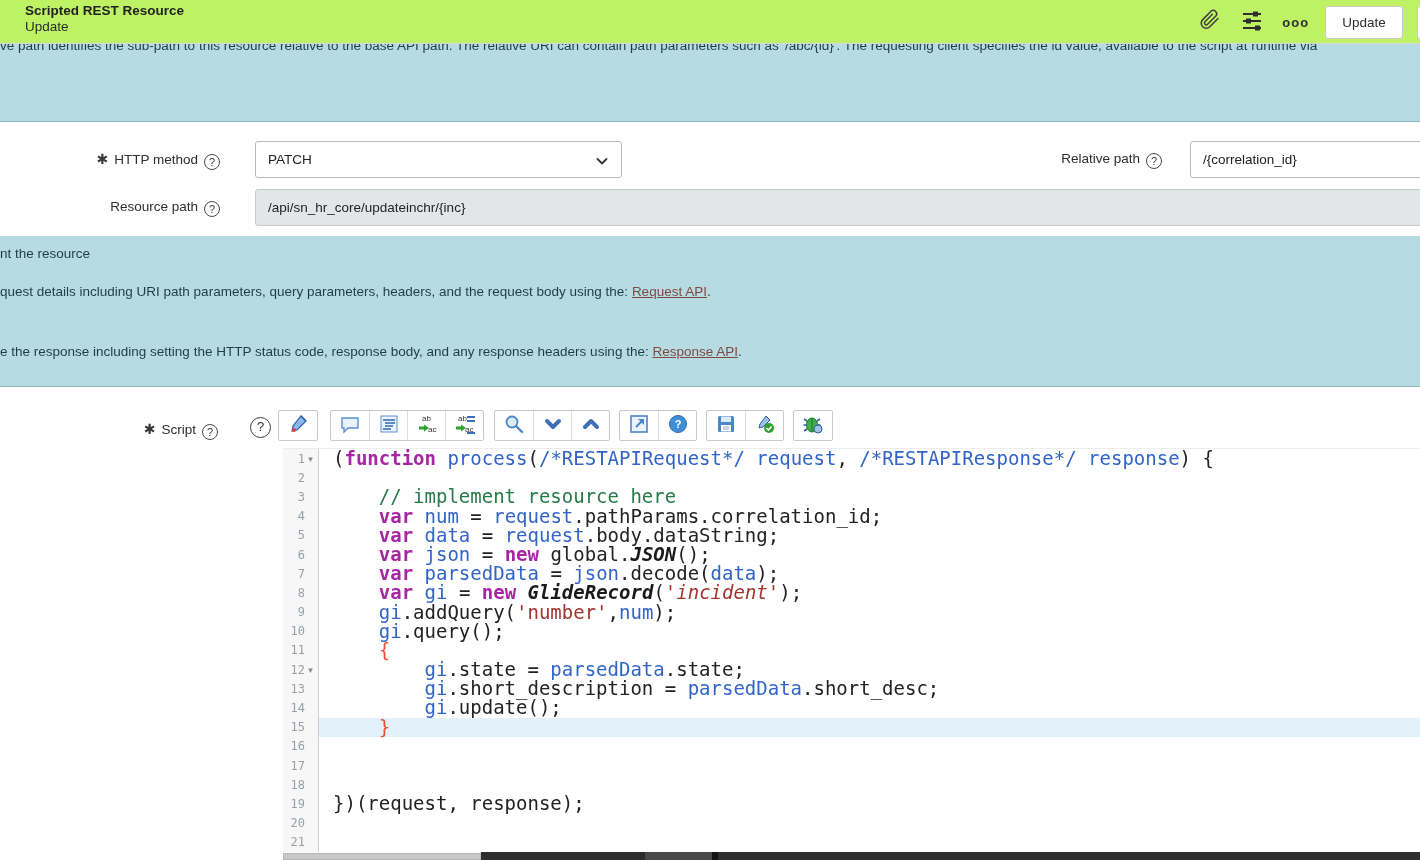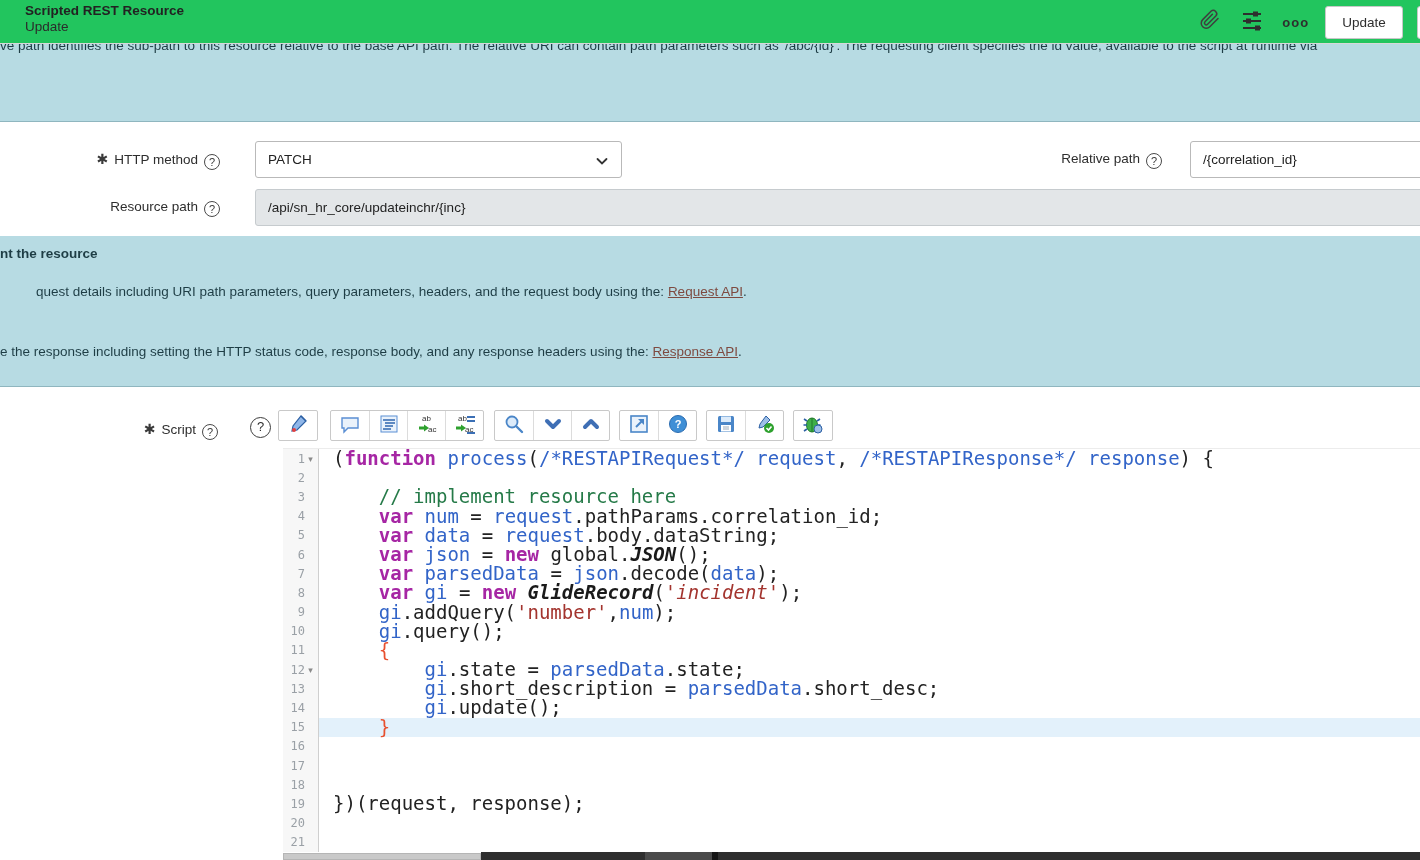--- a/index.html
+++ b/index.html
@@ -1,35 +1,35 @@
 <!DOCTYPE html>
 <html><head>
 <meta charset="utf-8">
 <style>
   * { margin:0; padding:0; box-sizing:border-box; }
   body { font-family:"Liberation Sans", sans-serif; background:#fff; }
   .page { position:relative; width:1420px; height:860px; overflow:hidden; background:#fff; color:#222; }
 
   
-  .header { position:absolute; left:0; top:0; width:1420px; height:44px; background:#22c55e; border-bottom:1px solid #d8d8d8; }
+  .header { position:absolute; left:0; top:0; width:1420px; height:44px; background:#bef264; border-bottom:1px solid #d8d8d8; }
   .titles { position:absolute; left:25px; top:3px; line-height:16px; }
   .title { font-size:13.5px; font-weight:bold; color:#222; }
   .subtitle { font-size:13.5px; color:#2b2b2b; }
   .header-right { position:absolute; right:-42px; top:0; height:44px; display:flex; align-items:center; gap:14px; }
   .icon-btn { width:28px; height:28px; display:flex; align-items:center; justify-content:center; cursor:pointer; }
   .more-dots { font-size:13px; font-weight:bold; letter-spacing:1px; color:#2e2e2e; padding:0 2px; cursor:pointer; }
   .btn { height:33px; padding:0 16px; background:#fff; border:1px solid #c8c8c8; border-radius:3px; font-size:13.5px; color:#2e2e2e; display:flex; align-items:center; cursor:pointer; font-family:"Liberation Sans", sans-serif; }
 
   
   .banner-top { position:absolute; left:0; top:44px; width:1420px; height:78px; background:#b7dbe3; border-bottom:1px solid #8fb6bf; overflow:hidden; }
   .banner-top .line { display:block; white-space:nowrap; margin-top:-6px; font-size:13.5px; color:#1e3d45; }
 
   .banner-info { position:absolute; left:0; top:236px; width:1420px; height:151px; background:#b7dbe3; border-bottom:1px solid #8fb6bf; overflow:hidden; }
-  .banner-info .bheading { position:absolute; left:0; top:10px; font-size:13.5px; font-weight:bold; color:#1e3d45; white-space:nowrap; }
-  .banner-info .bp1 { position:absolute; left:0; top:48px; font-size:13.5px; color:#1e3d45; white-space:nowrap;margin-left:36px; }
+  .banner-info .bheading { position:absolute; left:0; top:10px; font-size:13.5px; font-weight:normal; color:#1e3d45; white-space:nowrap; }
+  .banner-info .bp1 { position:absolute; left:0; top:48px; font-size:13.5px; color:#1e3d45; white-space:nowrap; }
   .banner-info .bp2 { position:absolute; left:0; top:81px; font-size:13.5px; color:#1e3d45; white-space:nowrap;margin-top:27px; }
   .blink { color:#7e4a40; text-decoration:underline; cursor:pointer; }
 
   
   .field-label { position:absolute; font-size:13.5px; color:#2e2e2e; text-align:right; white-space:nowrap; }
   .req-star { font-size:14px; color:#3a3a3a; margin-right:6px; }
   .help-circ { display:inline-block; width:16px; height:16px; border:1px solid #4a4a4a; border-radius:50%; font-size:11px; line-height:14px; text-align:center; color:#3a3a3a; margin-left:6px; vertical-align:-2px; cursor:pointer; }
 
   .select-box { position:absolute; left:255px; top:141px; width:367px; height:37px; background:#fff; border:1px solid #b9b9b9; border-radius:3px; display:flex; align-items:center; padding:0 34px 0 12px; font-size:13.5px; color:#222; cursor:pointer; }
   .select-box .chev { position:absolute; right:12px; top:12px; }

